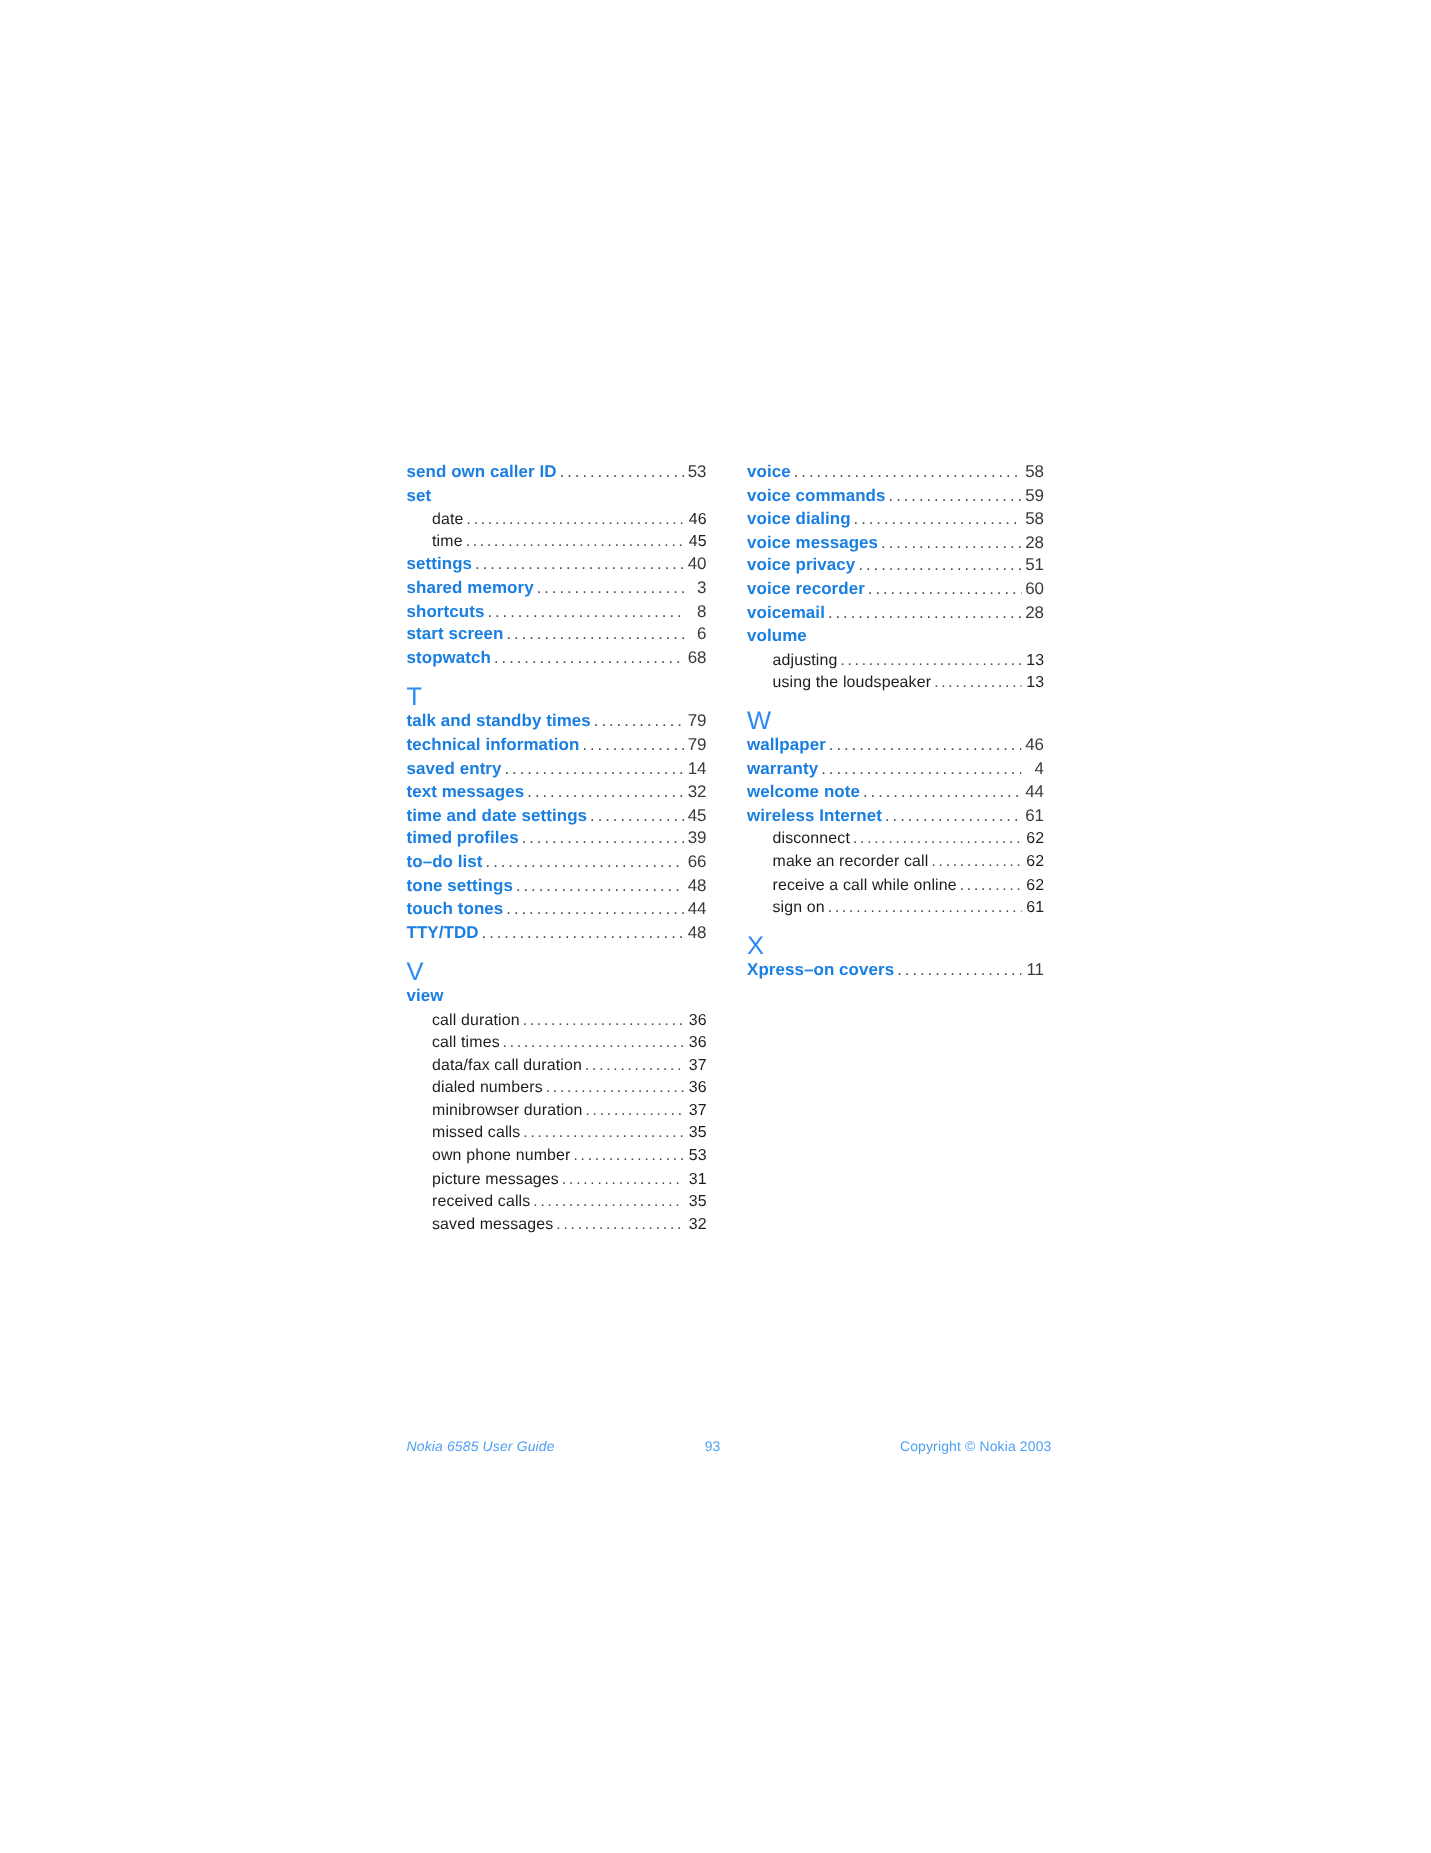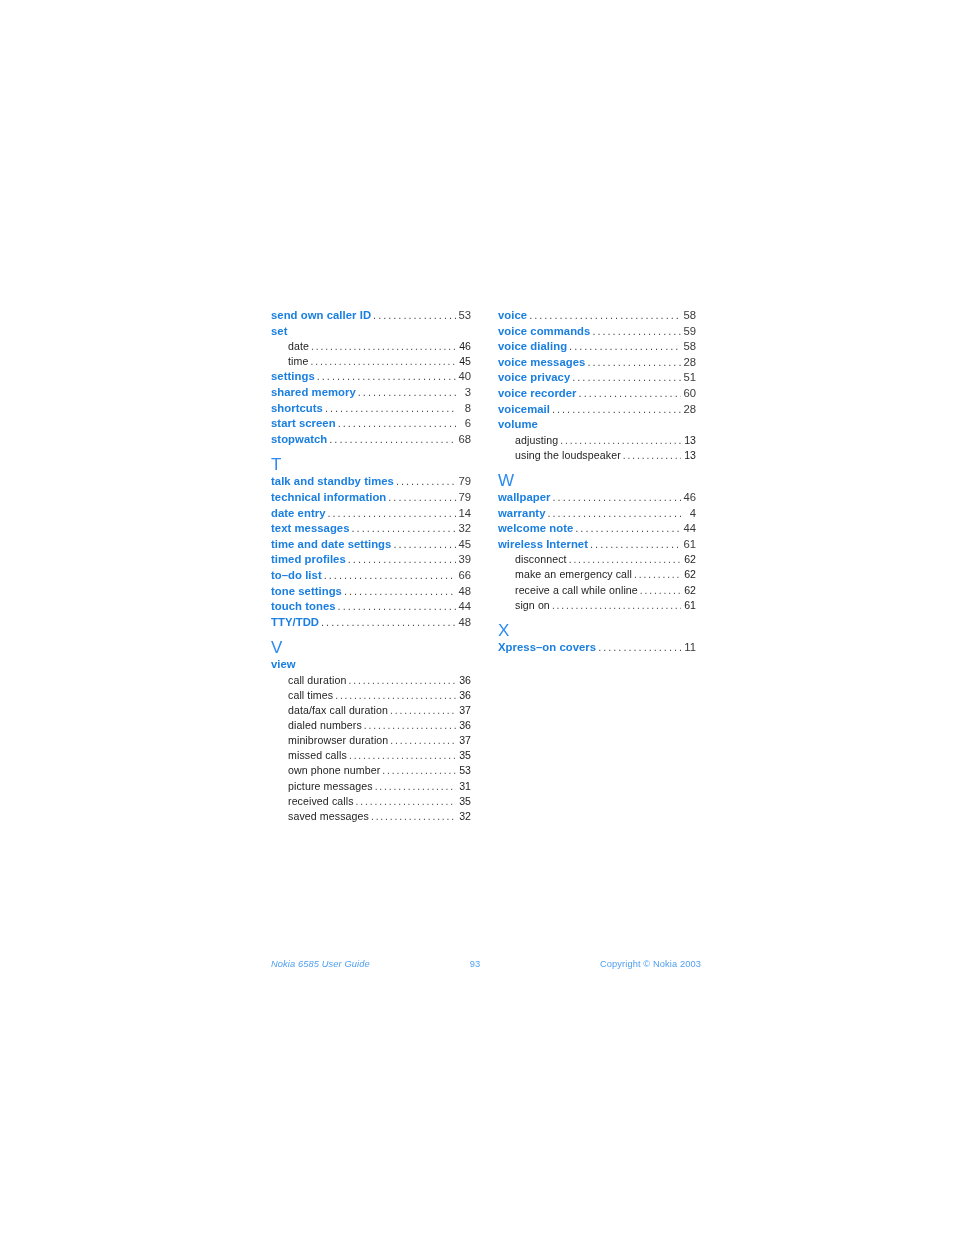--- a/index.html
+++ b/index.html
@@ -194,21 +194,21 @@
           <span class="label">talk and standby times</span>
           <span class="leader">............................................................</span>
           <span class="pagenum">79</span>
         </div>
         <div class="entry">
           <span class="label">technical information</span>
           <span class="leader">............................................................</span>
           <span class="pagenum">79</span>
         </div>
         <div class="entry">
-          <span class="label">date entry</span>
+          <span class="label">saved entry</span>
           <span class="leader">............................................................</span>
           <span class="pagenum">14</span>
         </div>
         <div class="entry">
           <span class="label">text messages</span>
           <span class="leader">............................................................</span>
           <span class="pagenum">32</span>
         </div>
         <div class="entry">
           <span class="label">time and date settings</span>
@@ -364,21 +364,21 @@
           <span class="label">wireless Internet</span>
           <span class="leader">............................................................</span>
           <span class="pagenum">61</span>
         </div>
         <div class="entry sub">
           <span class="label">disconnect</span>
           <span class="leader">............................................................</span>
           <span class="pagenum">62</span>
         </div>
         <div class="entry sub">
-          <span class="label">make an emergency call</span>
+          <span class="label">make an recorder call</span>
           <span class="leader">............................................................</span>
           <span class="pagenum">62</span>
         </div>
         <div class="entry sub">
           <span class="label">receive a call while online</span>
           <span class="leader">............................................................</span>
           <span class="pagenum">62</span>
         </div>
         <div class="entry sub">
           <span class="label">sign on</span>

